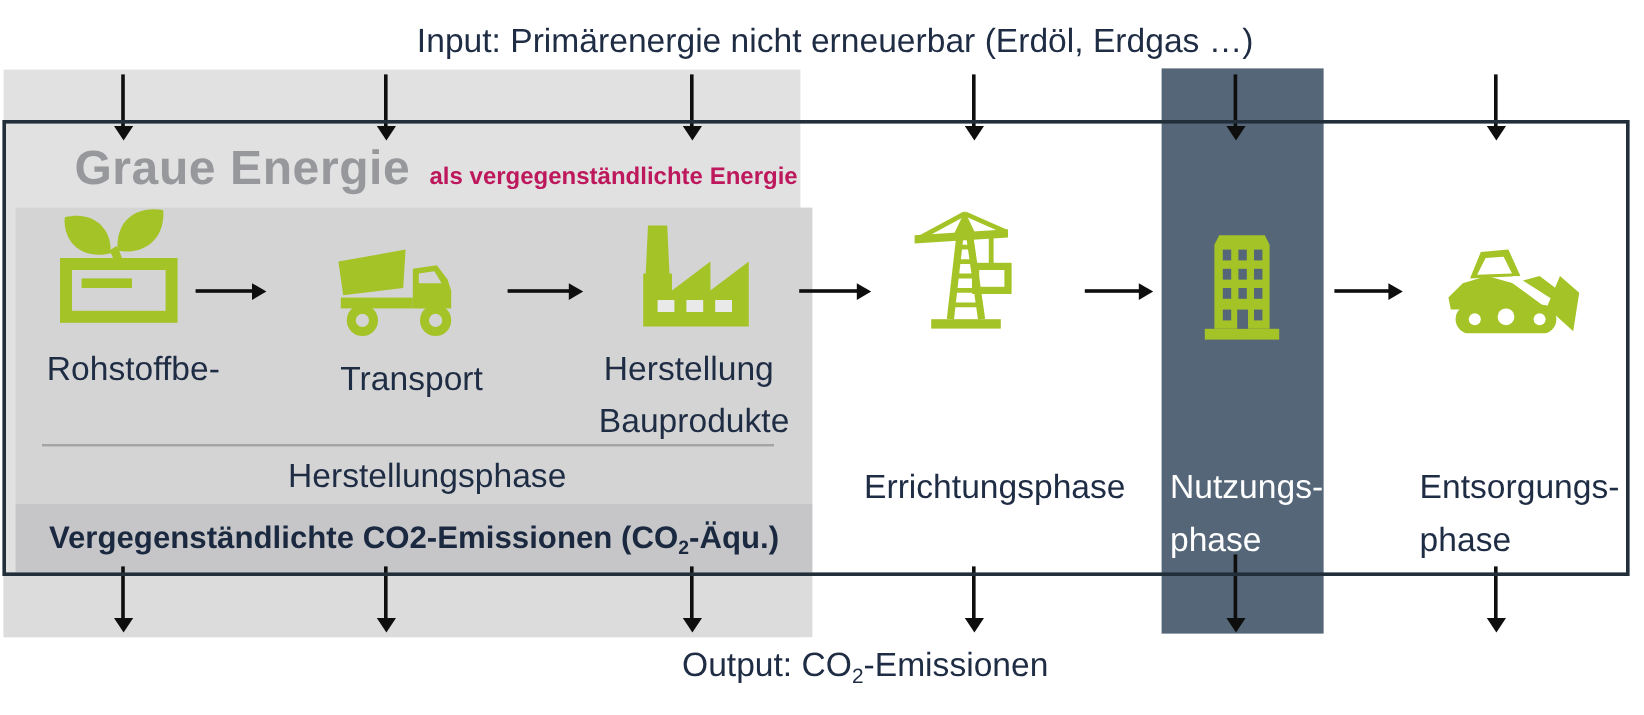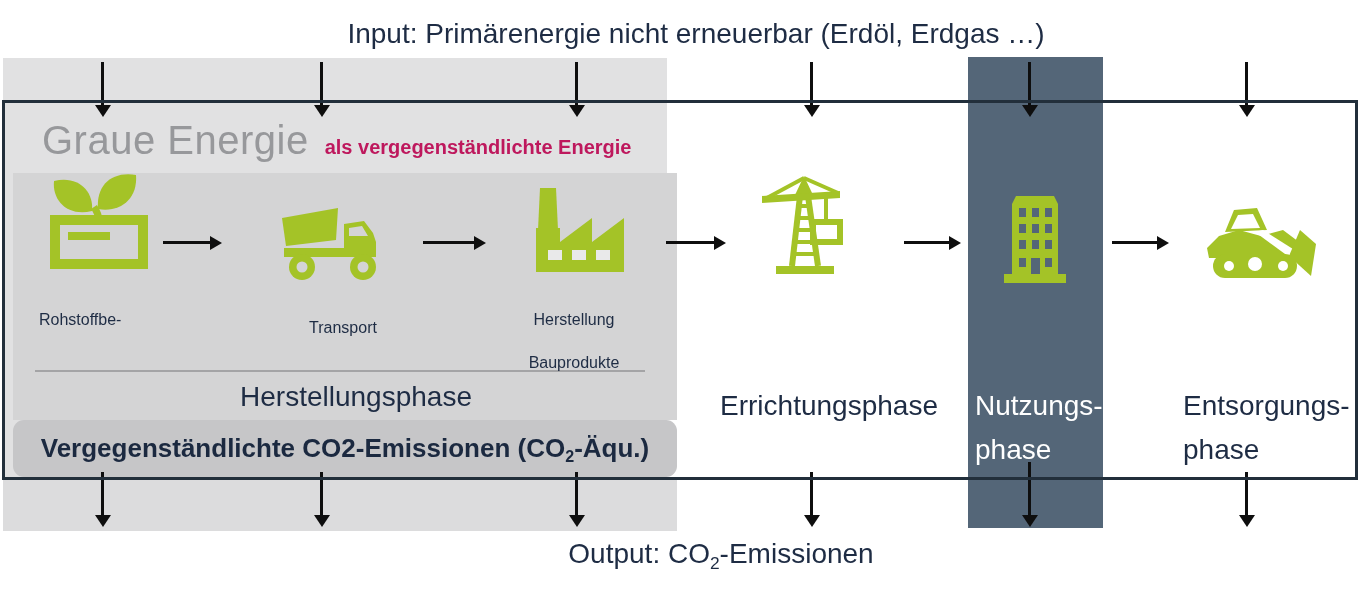--- a/index.html
+++ b/index.html
@@ -5,36 +5,36 @@
   html,body{margin:0;padding:0;background:#fff;}
   .stage{
     position:relative;width:1370px;height:596px;overflow:hidden;
     font-family:"Liberation Sans", sans-serif;background:#fff;
   }
   
   .box-grey-energy{position:absolute;left:3px;top:58px;width:664px;height:473px;background:#e1e1e2;z-index:1;}
   .strip-bottom{position:absolute;left:3px;top:477px;width:674px;height:54px;background:#dcdcdd;z-index:1;}
   .box-inner{position:absolute;left:13px;top:173px;width:664px;height:247px;background:#d4d4d5;z-index:2;}
   .band-co2{position:absolute;left:13px;top:420px;width:664px;height:57px;background:#c6c6c8;z-index:2;
-    display:flex;align-items:center;justify-content:center;border-radius:11px;}
+    display:flex;align-items:center;justify-content:center;}
   .bar-slate{position:absolute;left:968px;top:57px;width:135px;height:471px;background:#546678;z-index:1;}
   .frame{position:absolute;left:2px;top:100px;width:1350px;height:374px;border:3px solid #222f3b;z-index:5;pointer-events:none;}
 
   
   .t-navy{color:#1e2c44;padding-left:11px;}
   .io-label{position:absolute;z-index:6;font-size:28px;text-align:center;}
   .input-label{left:0;top:18px;width:1370px;}
   .output-label{left:410px;top:538px;width:600px;}
   .sub{font-size:0.62em;position:relative;top:0.32em;}
 
   .ge-head{position:absolute;left:42px;top:118px;z-index:6;display:flex;align-items:baseline;gap:16px;}
-  .ge-title{font-size:40px;font-weight:normal;color:#97989b;letter-spacing:0.5px;}
+  .ge-title{font-size:40px;font-weight:bold;color:#97989b;letter-spacing:0.5px;margin-left:20px;}
   .ge-sub{font-size:20px;font-weight:bold;color:#be185d;}
 
-  .station-label{position:absolute;z-index:6;font-size:16px;line-height:43px;margin-top:12px;}
+  .station-label{position:absolute;z-index:6;font-size:28px;line-height:43px;}
   .phase-label{position:absolute;z-index:6;font-size:28px;line-height:44px;}
   .hline{position:absolute;left:35px;top:370px;width:610px;height:2px;background:#a4a4a6;z-index:3;}
   .herstellungsphase{left:13px;top:381px;width:664px;text-align:center;font-size:28px;z-index:3;position:absolute;}
   .band-text{font-size:26px;font-weight:bold;color:#1b2940;white-space:nowrap;}
 
   
   .av{position:absolute;width:3px;background:#0e0e0e;z-index:4;}
   .av::after{content:"";position:absolute;left:50%;bottom:-11px;transform:translateX(-50%);
     border-left:8px solid transparent;border-right:8px solid transparent;border-top:12px solid #0e0e0e;}
   .ah{position:absolute;height:3px;background:#0e0e0e;z-index:4;}

